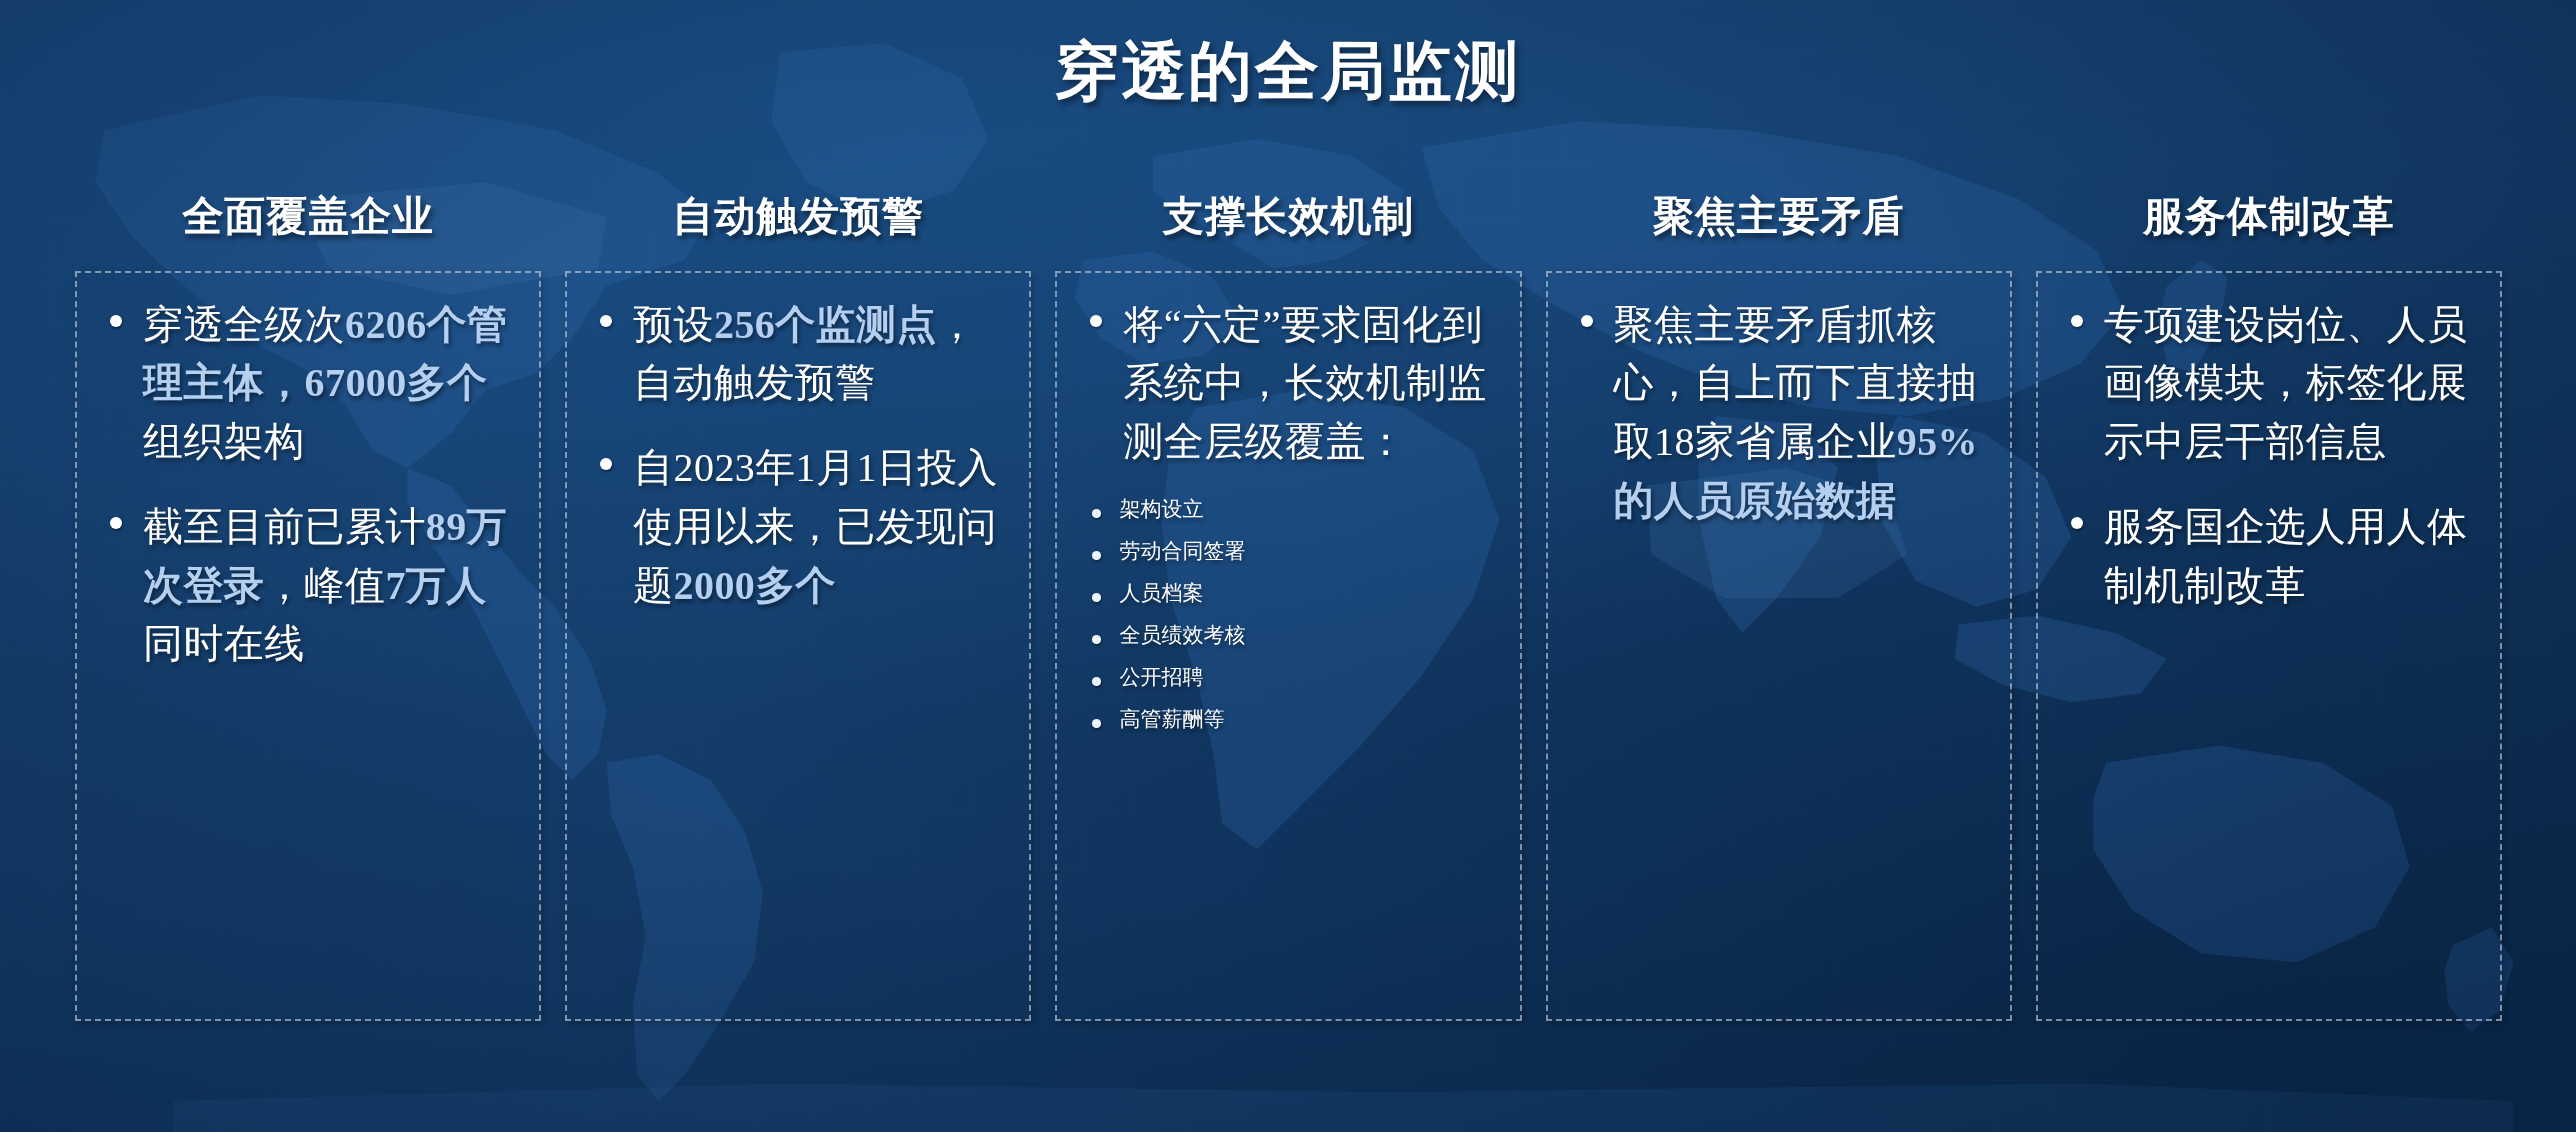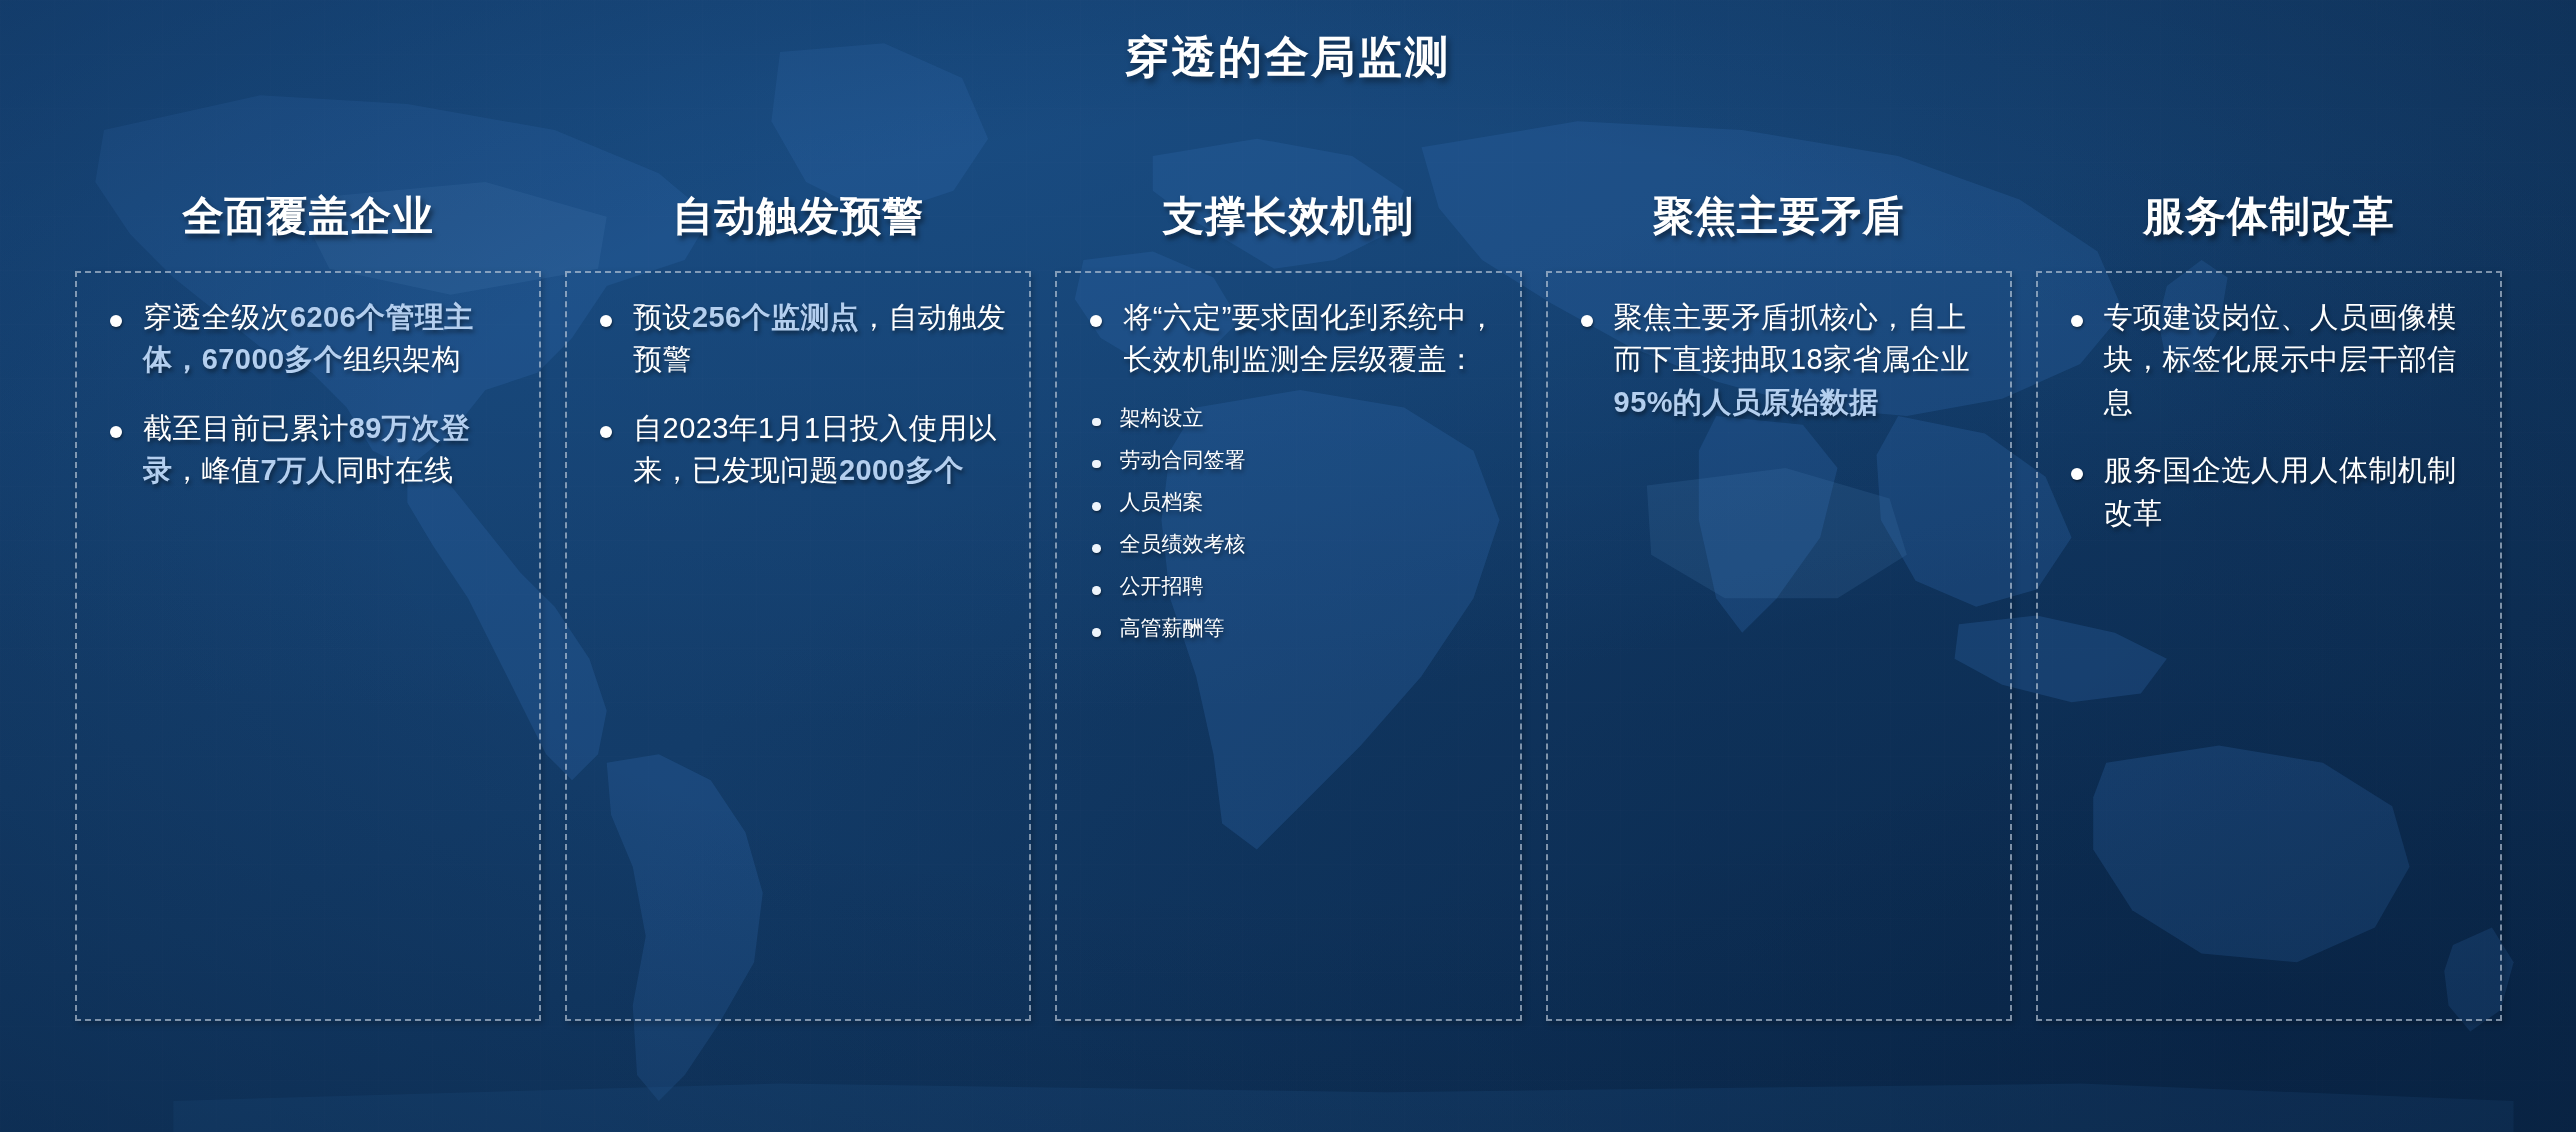--- a/index.html
+++ b/index.html
@@ -30,21 +30,21 @@
   #bg-vignette{
     position:absolute;inset:0;
     background:radial-gradient(ellipse 85% 85% at 50% 45%, rgba(0,0,0,0) 40%, rgba(4,22,46,.42) 100%);
   }
   
   #content{position:relative;z-index:2;width:2576px;height:1133px;}
 
   #page-title{
     position:absolute;left:0;top:28px;width:2576px;
     text-align:center;
-    font-size:44px;font-weight:bold;color:#ffffff;letter-spacing:2.6px;
+    font-size:64px;font-weight:bold;color:#ffffff;letter-spacing:2.6px;
     text-shadow:2.6px 3.5px 6px rgba(0,0,0,.45);
   }
 
   #columns{
     position:absolute;left:75px;top:189px;width:2427px;height:832px;
     display:flex;flex-direction:row;align-items:flex-start;
     gap:24px;
   }
   .column{flex:1 1 0;display:flex;flex-direction:column;align-items:stretch;}
 
@@ -62,26 +62,27 @@
     min-height:750px;
     padding:22.5px 19px 17.3px 19px;
     box-sizing:border-box;
     box-shadow:1.7px 2.6px 6px rgba(0,0,0,.22);
   }
 
   ul.bullets{list-style:none;margin:0;padding:0;}
   ul.bullets > li{
     position:relative;
     padding-left:47px;
-    font-size:29px;
+    font-size:40px;
     line-height:1.47;
     color:#ffffff;
     margin-bottom:26px;
     text-shadow:1.7px 2.6px 4.3px rgba(0,0,0,.45);
     letter-spacing:0.4px;
+    font-family:Liberation Serif, serif;
   }
   ul.bullets > li::before{
     content:"";
     position:absolute;left:14px;top:19px;
     width:12px;height:12px;border-radius:50%;
     background:#ffffff;
     box-shadow:0.9px 1.7px 2.6px rgba(0,0,0,.45);
   }
   ul.bullets > li b{color:#b4cfef;font-weight:bold;}
 

